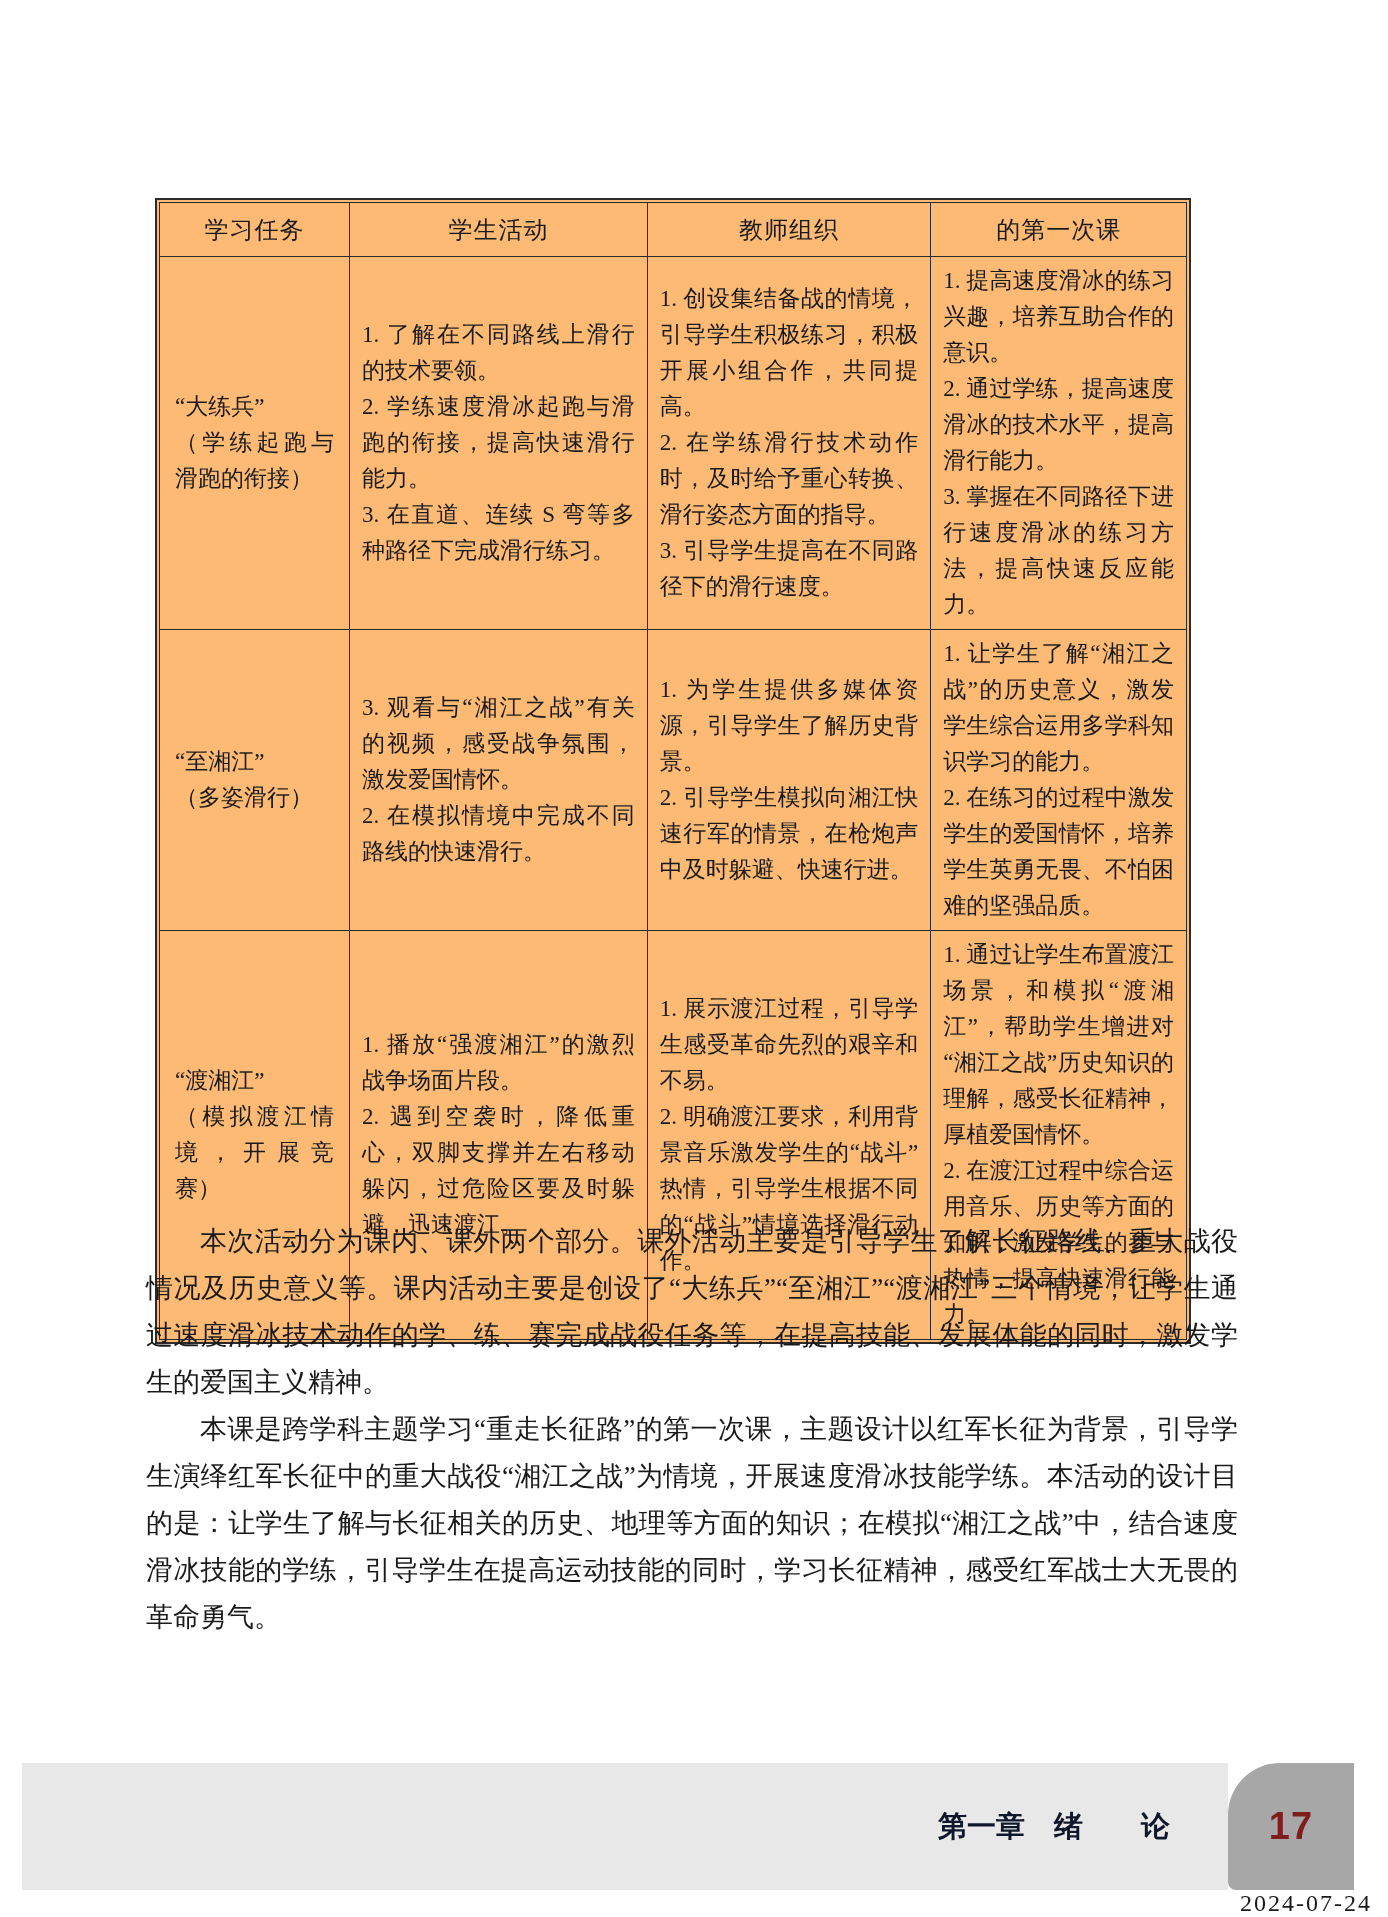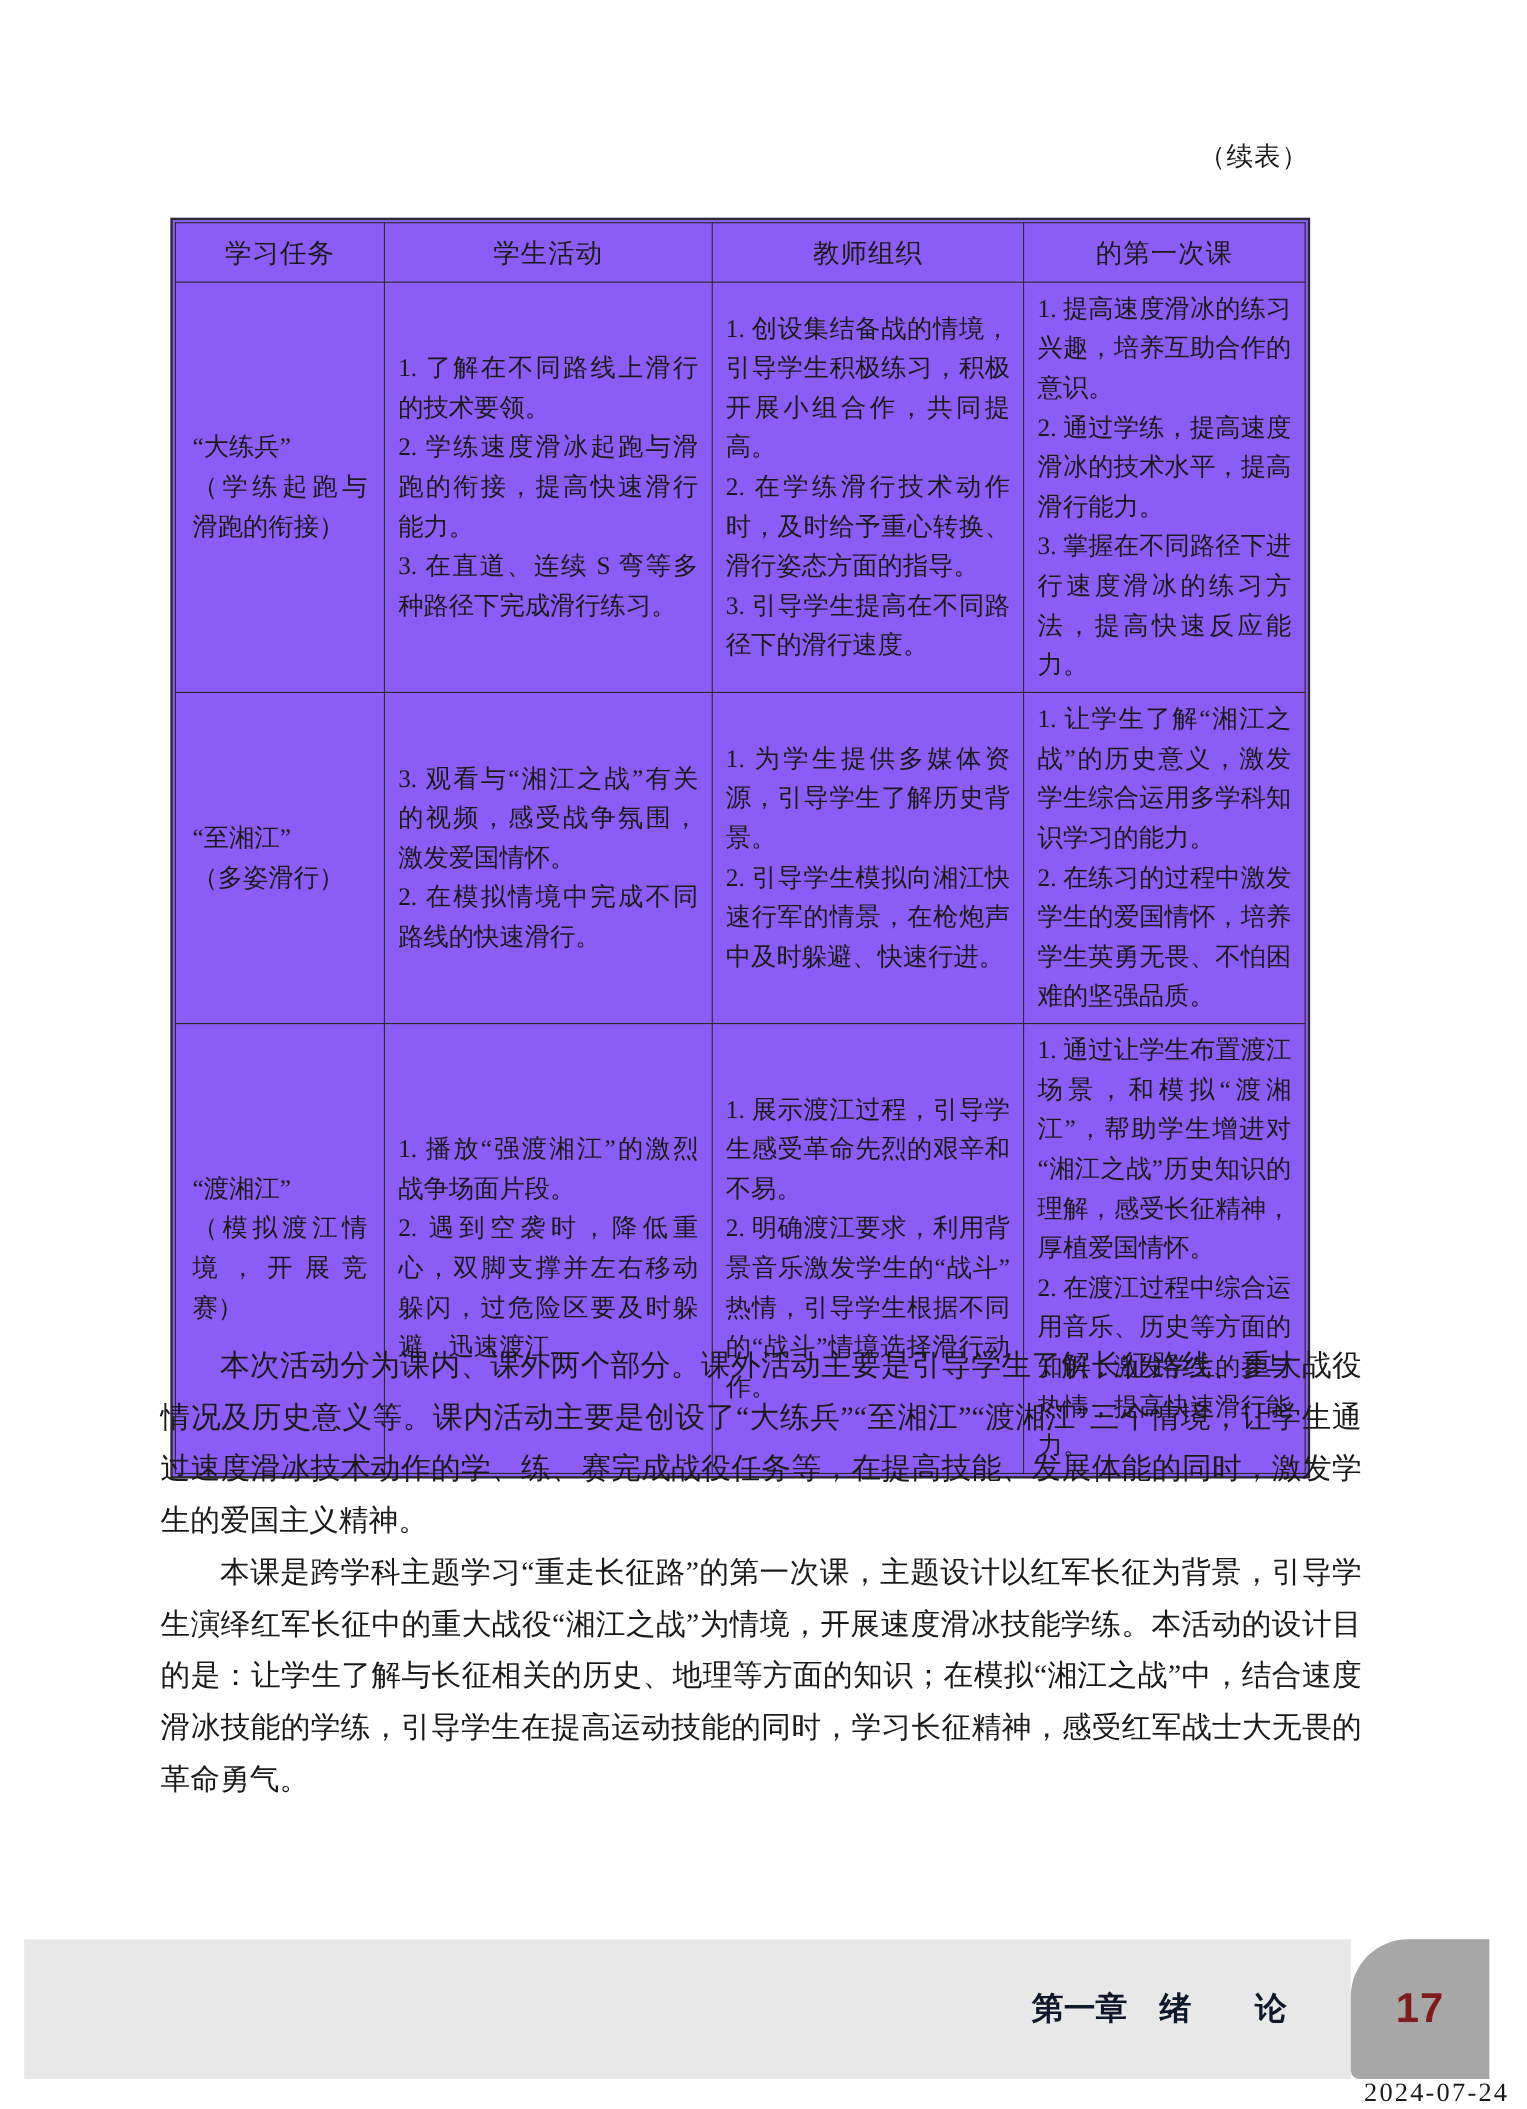--- a/index.html
+++ b/index.html
@@ -3,21 +3,21 @@
 <meta charset="utf-8">
 <style>
   html,body{margin:0;padding:0;background:#fff;}
   .page{
     position:relative;width:1388px;height:1917px;background:#ffffff;
     font-family:"Liberation Serif","DejaVu Serif",serif;color:#1a1a1a;overflow:hidden;
   }
   
   .cont-note{position:absolute;top:126px;left:155px;width:1035px;text-align:right;font-size:24px;letter-spacing:1px;}
   
-  .table-wrap{position:absolute;top:198px;left:155px;width:1036px;box-sizing:border-box;border:2px solid #2b2b2b;padding:2px;background:#8b5cf6;}
+  .table-wrap{position:absolute;top:198px;left:155px;width:1036px;box-sizing:border-box;border:2px solid #2b2b2b;padding:2px;background:#fdba74;}
   table{width:100%;border-collapse:collapse;table-layout:fixed;}
   th,td{border:1px solid #2b2b2b;overflow:hidden;box-sizing:border-box;vertical-align:middle;}
   th{font-weight:normal;font-size:24px;height:54px;text-align:center;letter-spacing:1px;}
   td{font-size:23px;line-height:36px;padding:6px 12px;}
   tr.r0 td{height:293px;} tr.r1 td{height:292px;} tr.r2 td{height:326px;}
   td.task{padding:6px 15px;}
   .task-name{text-align:left;}
   .task-note{text-align:justify;text-justify:inter-character;}
   .cell-list .item{text-align:justify;text-justify:inter-character;}
   
@@ -36,21 +36,20 @@
   }
   .page-tab span{font-family:"Liberation Sans","DejaVu Sans",sans-serif;font-weight:bold;font-size:38px;color:#7f1d1d;letter-spacing:1px;}
   .proof-line{position:absolute;top:1888px;left:42px;font-size:24px;line-height:30px;}
   .proof-date{position:absolute;top:1888px;right:16px;font-size:24px;line-height:30px;letter-spacing:2px;}
 </style>
 </head>
 <body>
 
 <div class="page">
 
-  <div class="cont-note">（续表）</div>
 
   <div class="table-wrap">
     <table>
       <colgroup>
         <col style="width:18.5%">
         <col style="width:29.0%">
         <col style="width:27.6%">
         <col style="width:24.9%">
       </colgroup>
       <thead>

